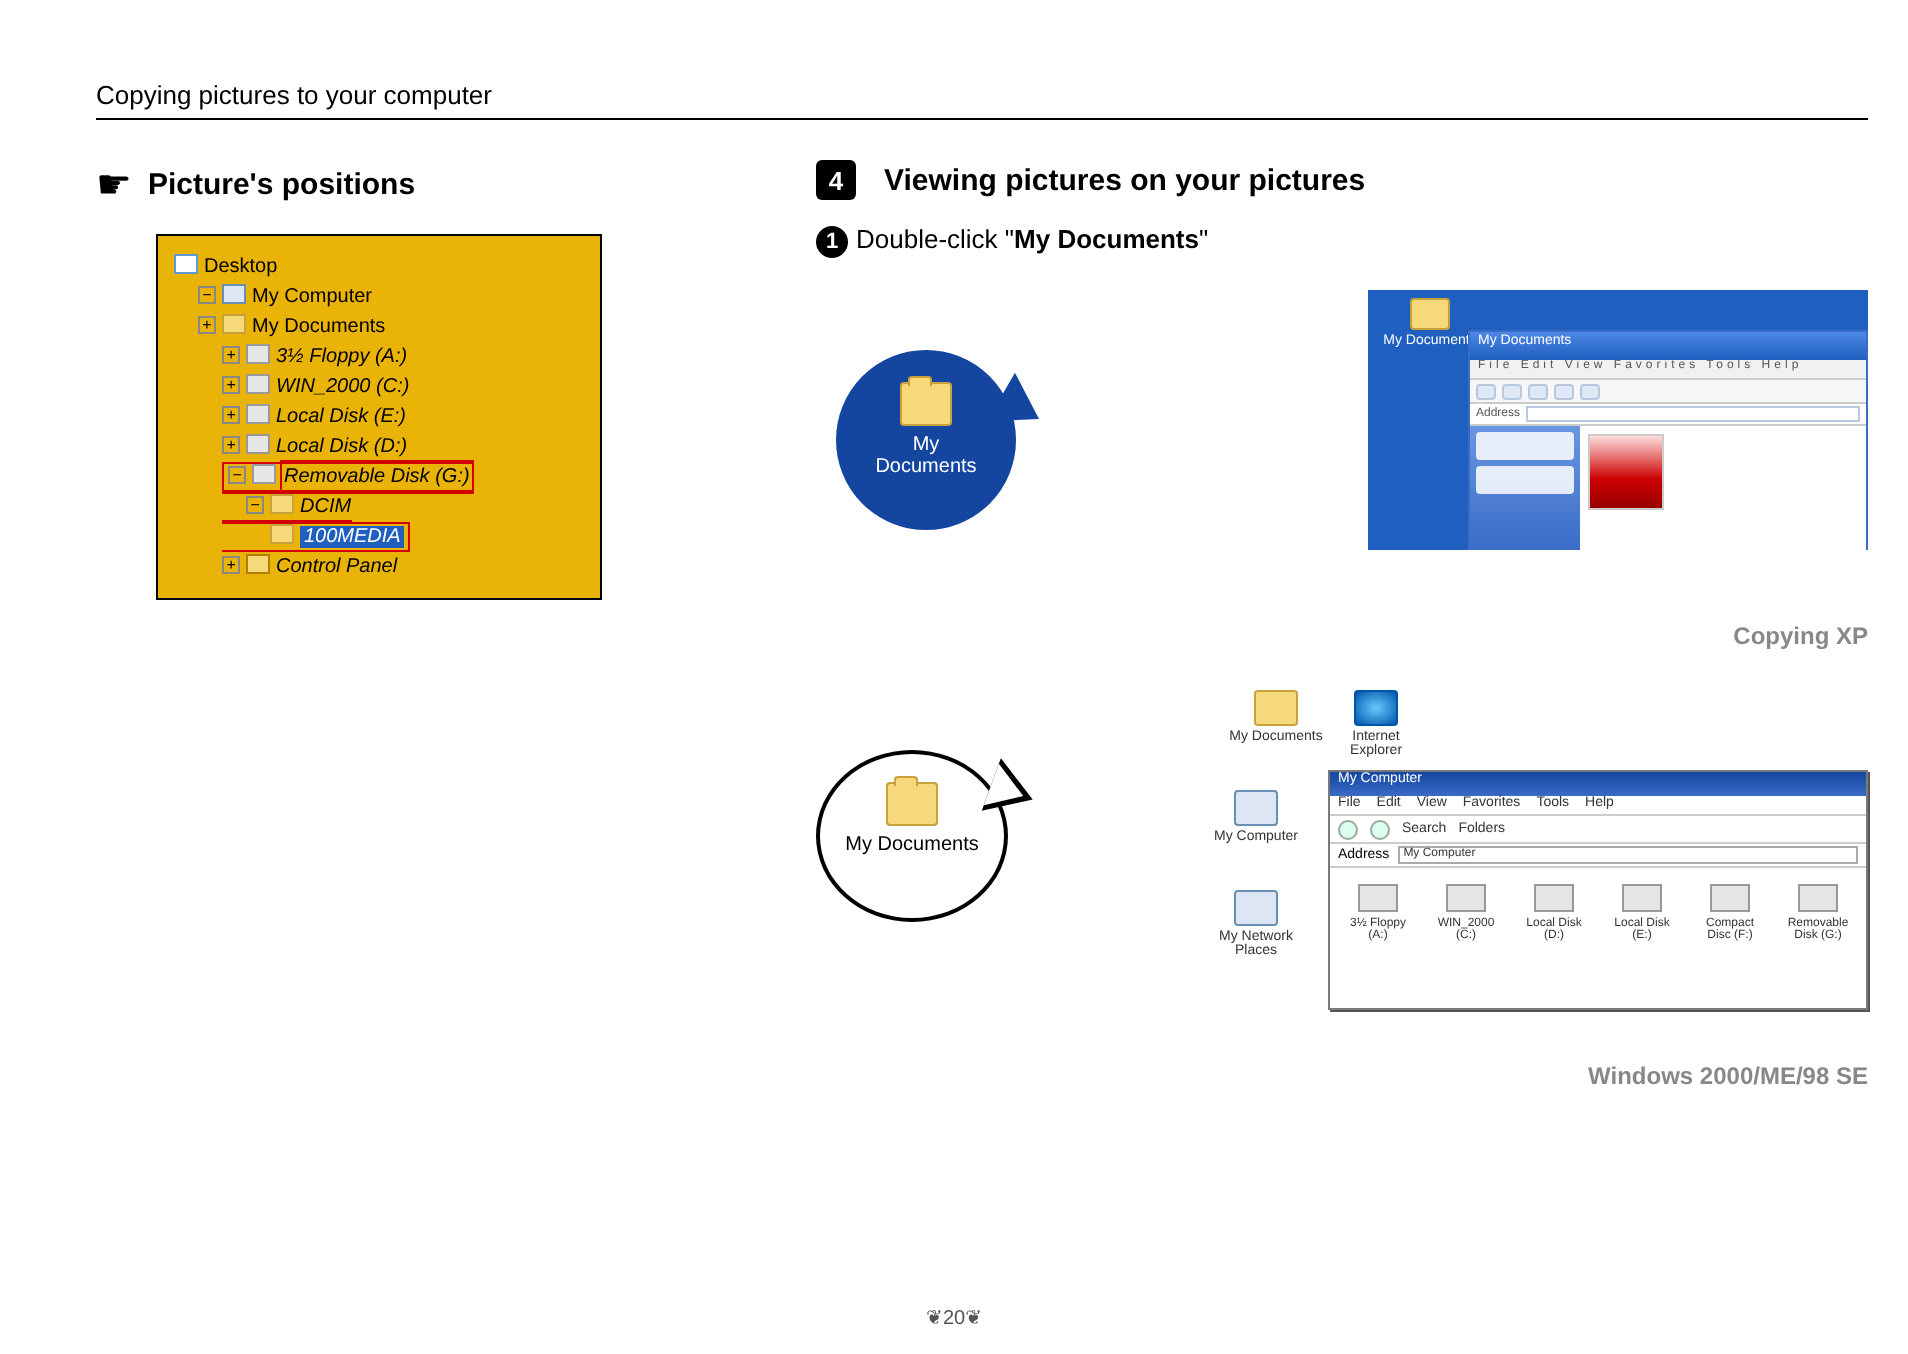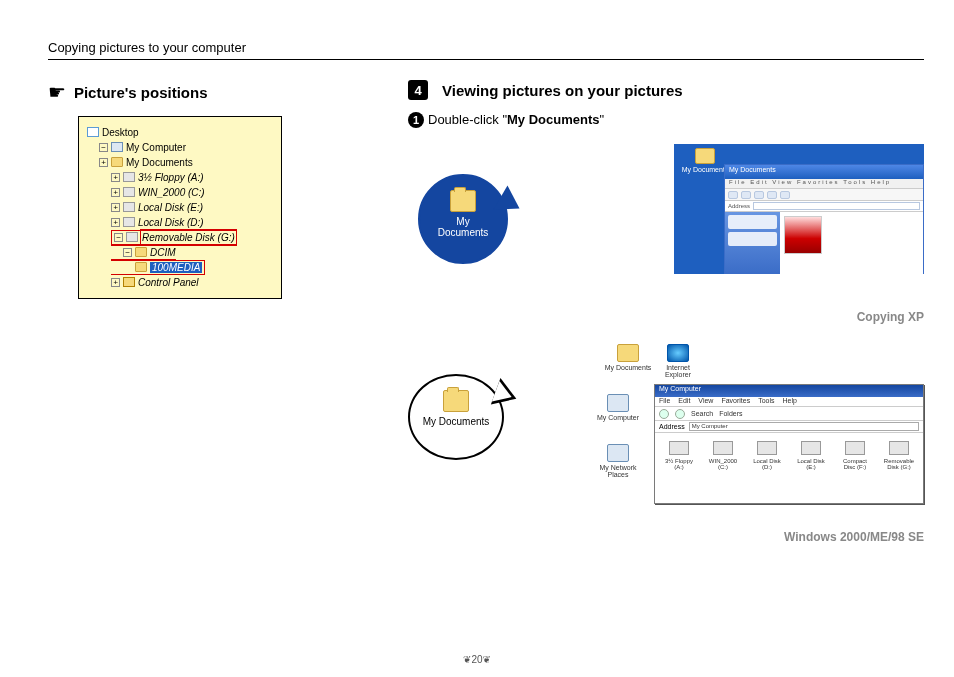--- a/index.html
+++ b/index.html
@@ -1,30 +1,30 @@
 <!DOCTYPE html>
 <html><head>
 <meta charset="utf-8">
 <style>
 * { margin: 0; padding: 0; box-sizing: border-box; }
 body { font-family: Arial, sans-serif; background: #fff; width: 954px; height: 677px; color: #000; }
-.page { padding: 40px 30px 0 48px; }
+.page { padding: 40px 20px 0 48px; }
 .top-title { font-size: 13px; font-weight: normal; border-bottom: 1px solid #000; padding-bottom: 4px; margin-bottom: 20px; }
 .columns { display: flex; gap: 40px; }
 .col-left { width: 320px; }
 .col-right { flex: 1; }
 
 .section-head { display: flex; align-items: center; gap: 8px; margin-bottom: 12px; }
 .point-right { font-size: 20px; }
 .head-text { font-size: 15px; font-weight: bold; }
 
 .step-num { display: inline-flex; width: 20px; height: 20px; background: #000; color: #fff; border-radius: 3px; align-items: center; justify-content: center; font-weight: bold; font-size: 13px; margin-right: 6px; }
 .circle-num { display: inline-flex; width: 16px; height: 16px; background: #000; color: #fff; border-radius: 50%; align-items: center; justify-content: center; font-weight: bold; font-size: 11px; margin-right: 4px; }
 
-.tree-box { border: 1px solid #000; padding: 8px; margin-left: 30px; width: 204px; font-size: 10px; line-height: 1.5; font-family: "Tahoma", sans-serif; background:#fef9c3; }
+.tree-box { border: 1px solid #000; padding: 8px; margin-left: 30px; width: 223px; font-size: 10px; line-height: 1.5; font-family: "Tahoma", sans-serif; background:#eab308; }
 .tree-box ul { list-style: none; }
 .tree-box li { white-space: nowrap; }
 .ind1 { padding-left: 12px; }
 .ind2 { padding-left: 24px; font-style: italic; }
 .expander { display:inline-block; width:9px; height:9px; border:1px solid #888; font-size:8px; line-height:7px; text-align:center; margin-right:3px; color:#000; position:relative; top:-1px; }
 .ticon { display:inline-block; width:12px; height:10px; margin-right:3px; position:relative; top:1px; }
 .ti-desktop { background:#fff; border:1px solid #5b9bd5; }
 .ti-folder { background:#f6d97a; border:1px solid #c9a13b; border-radius:1px; }
 .ti-computer { background:#dce7f3; border:1px solid #6a8fb5; }
 .ti-drive { background:#e6e6e6; border:1px solid #999; }

